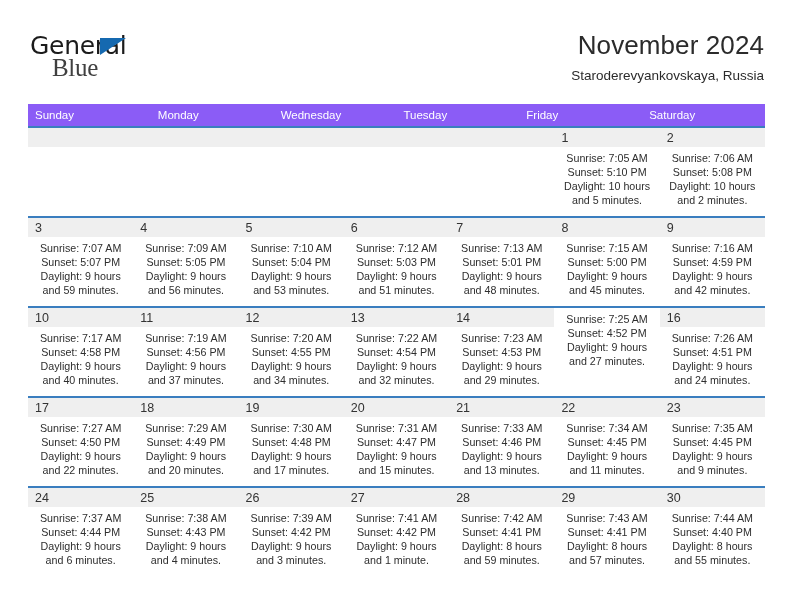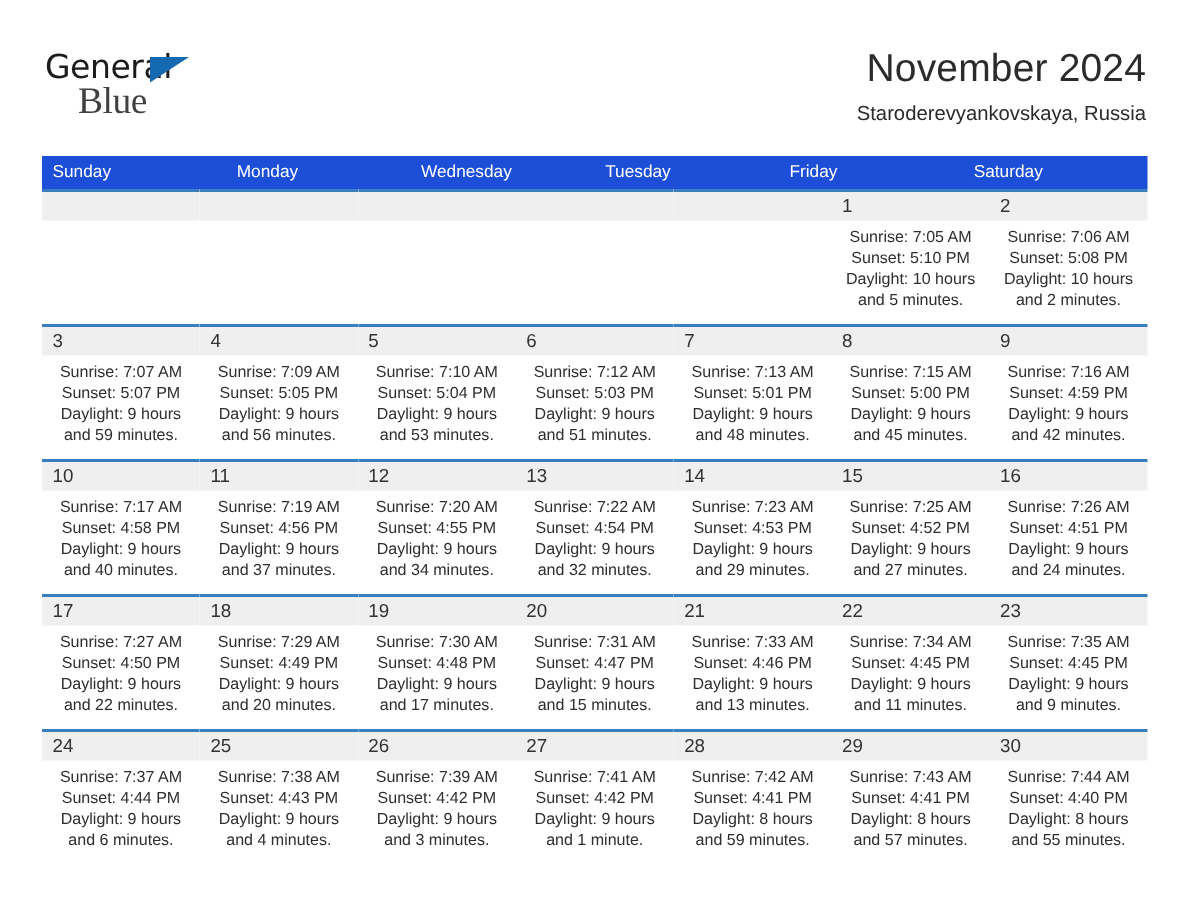--- a/index.html
+++ b/index.html
@@ -34,21 +34,21 @@
     left: 2px;
     top: 6px;
     width: 130px;
     height: 48px;
     user-select: none;
   }
   .logo-general {
     position: absolute;
     left: 0;
     top: 0;
-    font-size: 22px;
+    font-size: 25px;
     letter-spacing: -0.3px;
     color: #1b1b1b;
     font-family: "DejaVu Sans", sans-serif;
     font-weight: 400;
     line-height: 24px;
   }
   .logo-tri {
     position: absolute;
     left: 70px;
     top: 4px;
@@ -92,21 +92,21 @@
 
   
   .calendar {
     position: absolute;
     left: 28px;
     top: 104px;
     width: 737px;
   }
   .weekdays {
     display: flex;
-    background: #1d4ed8;
+    background: #8b5cf6;
     height: 22px;
   }
   .weekday {
     flex: 1 1 0;
     color: #ffffff;
     font-size: 11.5px;
     line-height: 22px;
     padding-left: 7px;
     box-sizing: border-box;
     white-space: nowrap;
@@ -318,21 +318,20 @@
           <div class="day-cell">
             <div class="daynum-band"><span class="daynum">14</span></div>
             <div class="day-info">
               <div>Sunrise: 7:23 AM</div>
               <div>Sunset: 4:53 PM</div>
               <div>Daylight: 9 hours</div>
               <div>and 29 minutes.</div>
             </div>
           </div>
           <div class="day-cell">
-            <div class="daynum-band"><span class="daynum">15</span></div>
             <div class="day-info">
               <div>Sunrise: 7:25 AM</div>
               <div>Sunset: 4:52 PM</div>
               <div>Daylight: 9 hours</div>
               <div>and 27 minutes.</div>
             </div>
           </div>
           <div class="day-cell">
             <div class="daynum-band"><span class="daynum">16</span></div>
             <div class="day-info">

